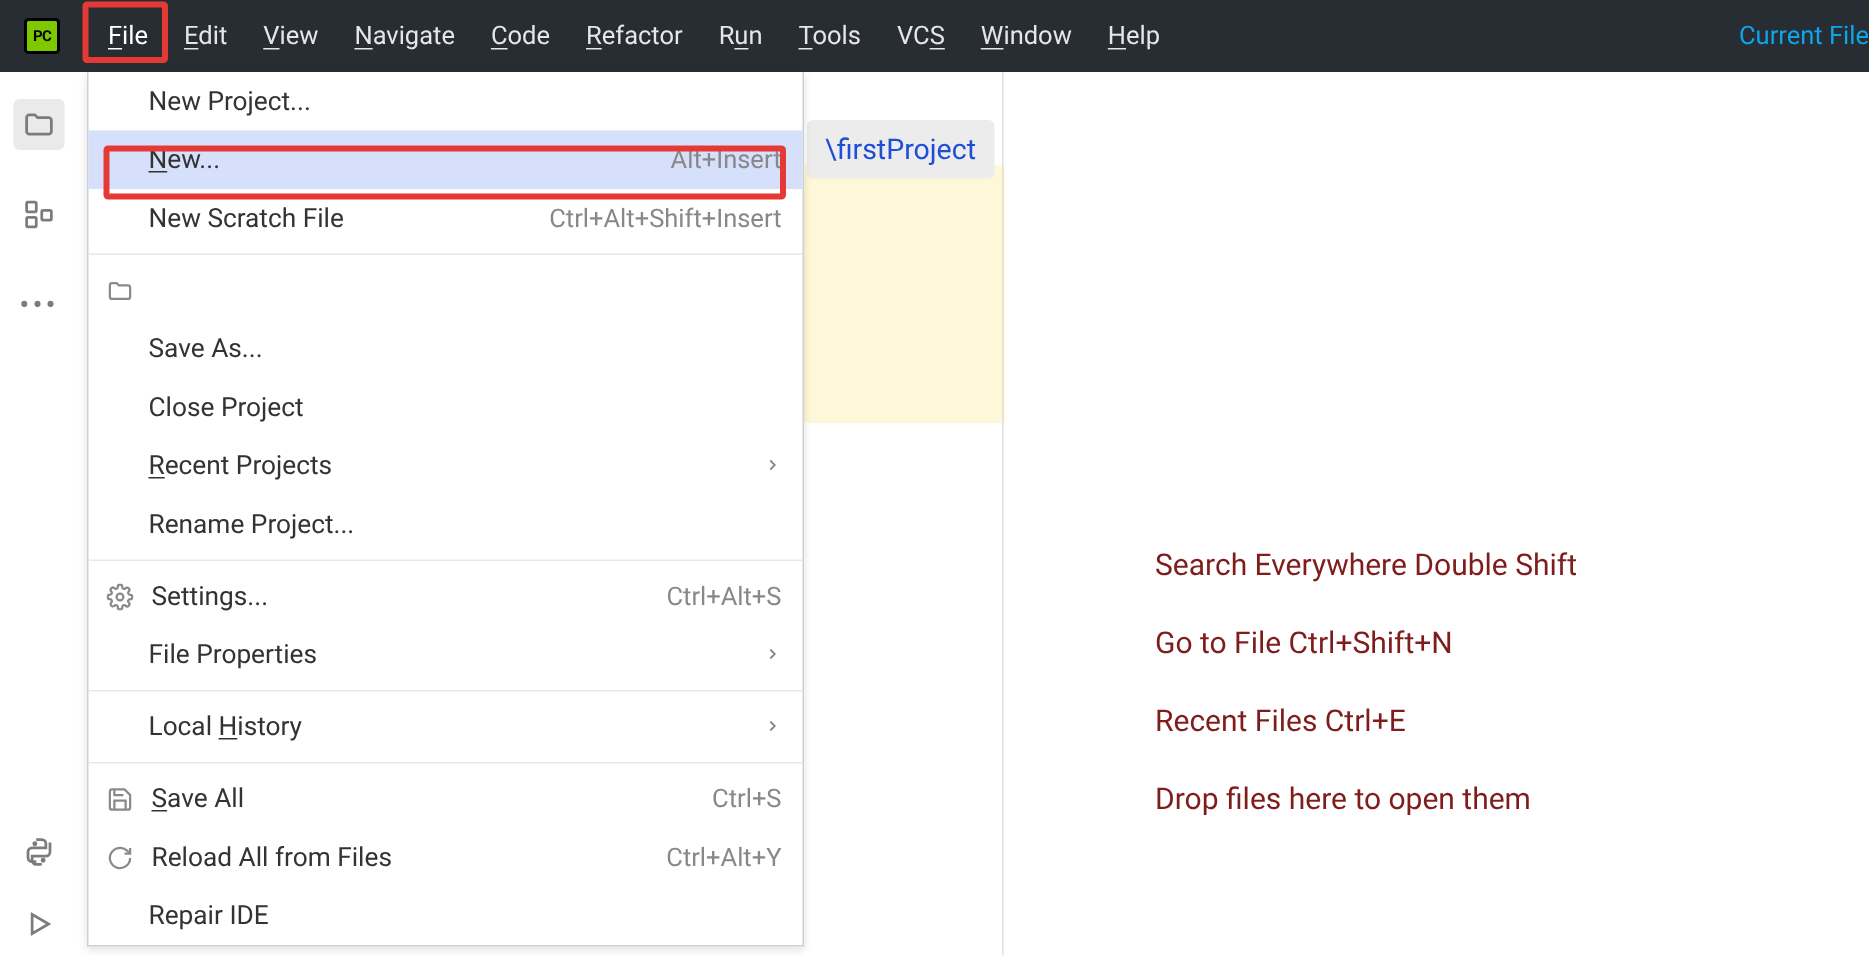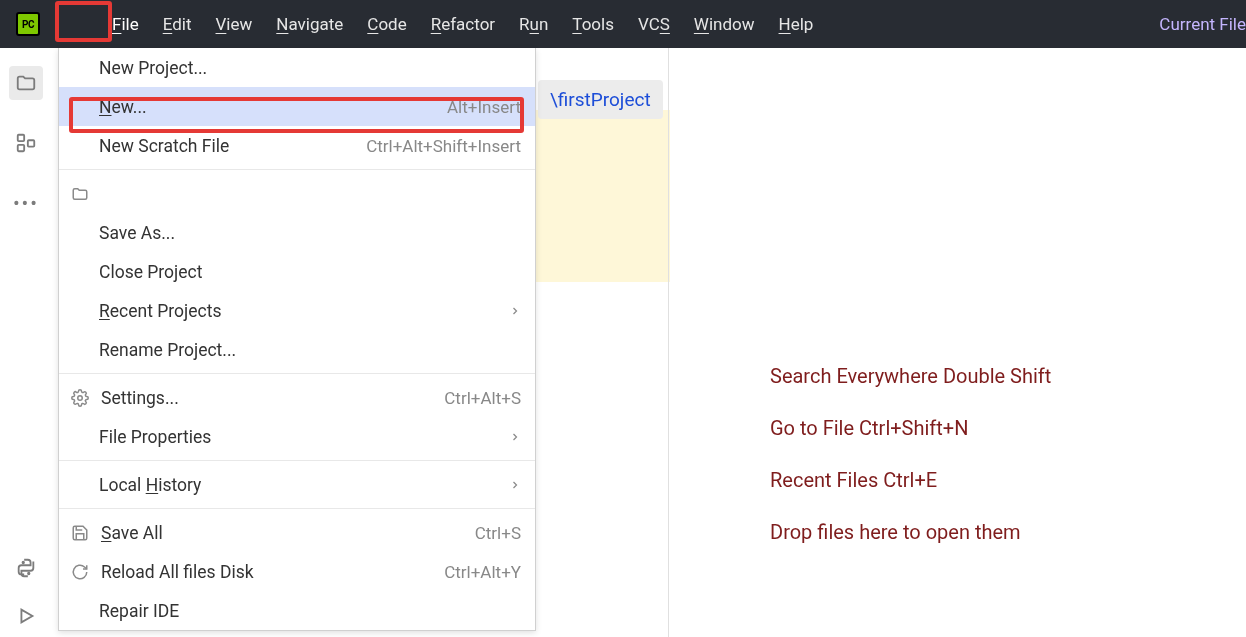--- a/index.html
+++ b/index.html
@@ -32,21 +32,21 @@
     border: 2px solid #000;
     border-radius: 3px;
     display: flex;
     align-items: center;
     justify-content: center;
     font-size: 10px;
     font-weight: bold;
     color: #000;
     letter-spacing: -0.5px;
   }
-  .menu-items { display: flex; align-items: flex-start; gap: 0; margin-left: 40px; }
+  .menu-items { display: flex; align-items: flex-start; gap: 0; }
   .menu-item {
     padding: 6px 12px;
     cursor: pointer;
     color: #e6e6e6;
     font-size: 17px;
   }
   .menu-item .mn { text-decoration: underline; text-underline-offset: 3px; }
   .menu-item.active {
     color: #fff;
   }
@@ -57,21 +57,21 @@
     width: 57px;
     height: 41px;
     border: 4px solid #e53935;
     border-radius: 3px;
     pointer-events: none;
   }
   .status-right {
     margin-left: auto;
     margin-right: 0;
     padding-right: 0;
-    color: #c4b5fd;
+    color: #0ea5e9;
     font-size: 17px;
   }
 
   
   .toolstrip {
     position: absolute;
     left: 0;
     top: 48px;
     width: 52px;
     bottom: 0;
@@ -335,21 +335,21 @@
     <span class="row-label"><span class="mn">S</span>ave All</span>
     <span class="row-shortcut">Ctrl+S</span>
   </div>
   <div class="menu-row with-icon">
     <span class="row-icon">
       <svg viewBox="0 0 24 24" fill="none" stroke="currentColor" stroke-width="2">
           <path d="M21 12a9 9 0 1 1-3-6.7L21 8"></path>
           <path d="M21 3v5h-5"></path>
         </svg>
     </span>
-    <span class="row-label">Reload All files Disk</span>
+    <span class="row-label">Reload All from Files</span>
     <span class="row-shortcut">Ctrl+Alt+Y</span>
   </div>
   <div class="menu-row row-indent">
     <span class="row-label">Repair IDE</span>
   </div>
 
   <div class="new-redbox"></div>
 </div>
 
 </body></html>

